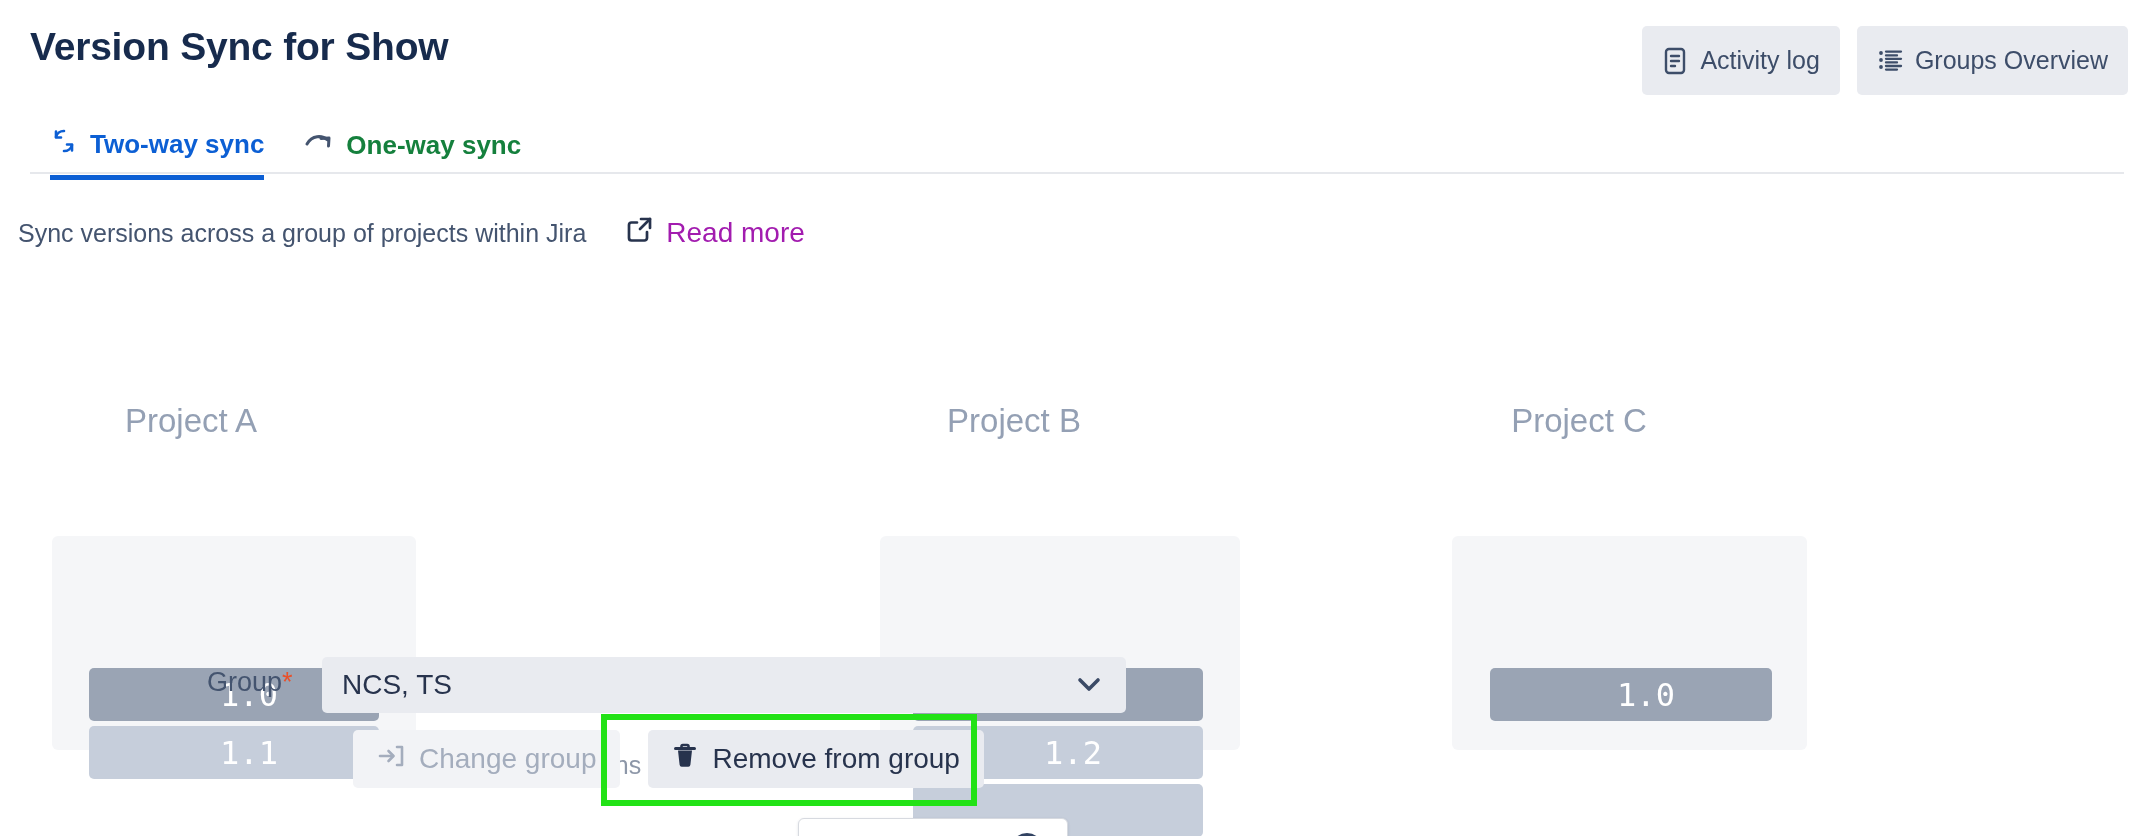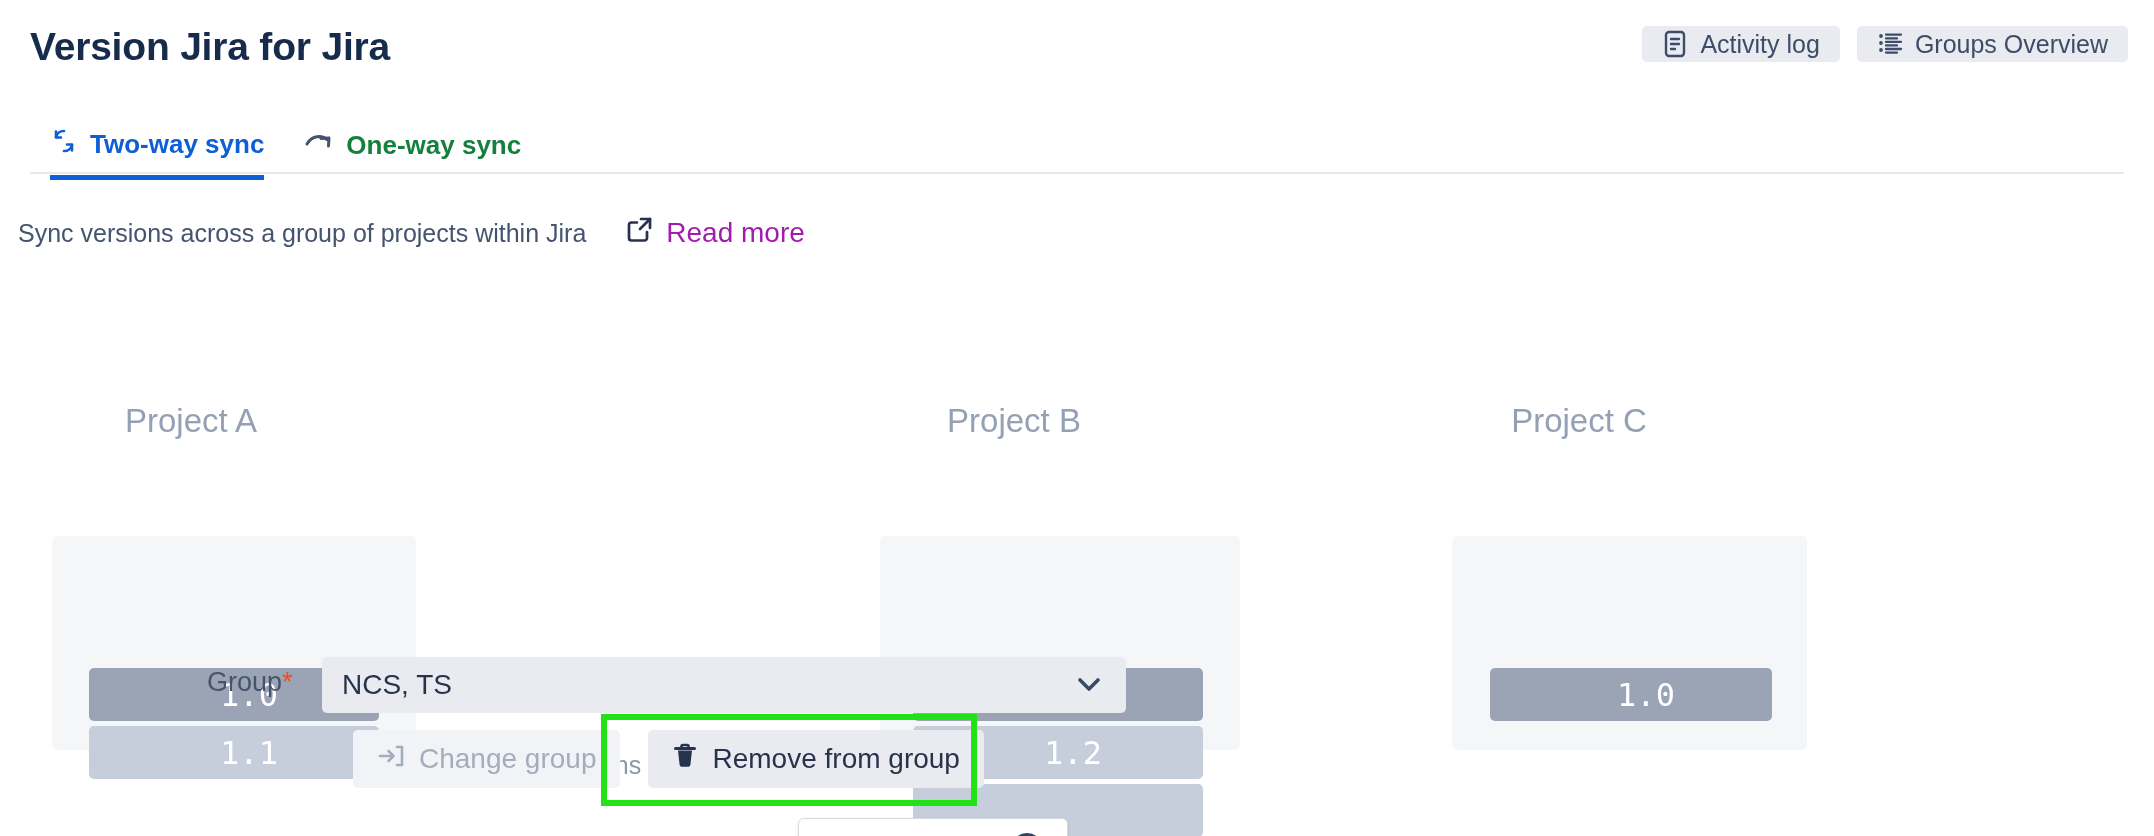--- a/index.html
+++ b/index.html
@@ -18,21 +18,21 @@
     font-size: 39px; font-weight: bold; color: #172b4d;
     letter-spacing: -0.2px; white-space: nowrap;
   }
   .header-actions {
     position: absolute; right: 26px; top: 26px;
     display: flex; gap: 17px; align-items: center;
   }
   .hdr-btn {
     display: flex; align-items: center; gap: 12px;
     background: #e9ebf0; border: none; border-radius: 5px;
-    height: 36px; padding: 0 20px;
+    height: 69px; padding: 0 20px;
     font-family: "Liberation Sans", sans-serif;
     font-size: 25px; color: #3d4d69; cursor: pointer; white-space: nowrap;
   }
   .hdr-btn .ico { display: flex; align-items: center; flex: 0 0 auto; }
 
   
   .tabs {
     position: absolute; left: 50px; top: 120px;
     display: flex; align-items: flex-end; gap: 40px; justify-content: space-between;
   }
@@ -130,21 +130,21 @@
   .highlight-box {
     position: absolute; left: 601px; top: 714px; width: 376px; height: 92px;
     border: 6px solid #22e216; background: transparent; pointer-events: none;
   }
 </style>
 </head>
 <body>
 
 <div class="page">
 
-  <div class="app-title">Version Jira for Jira</div>
+  <div class="app-title">Version Sync for Show</div>
 
   <div class="header-actions">
     <button class="hdr-btn">
       <span class="ico">
         <svg width="26" height="28" viewBox="0 0 26 28" fill="none">
           <rect x="4" y="2" width="18" height="24" rx="3" stroke="#3d4d69" stroke-width="2.4"></rect>
           <line x1="9" y1="9" x2="17" y2="9" stroke="#3d4d69" stroke-width="2.4" stroke-linecap="round"></line>
           <line x1="9" y1="14" x2="17" y2="14" stroke="#3d4d69" stroke-width="2.4" stroke-linecap="round"></line>
           <line x1="9" y1="19" x2="13" y2="19" stroke="#3d4d69" stroke-width="2.4" stroke-linecap="round"></line>
         </svg>

